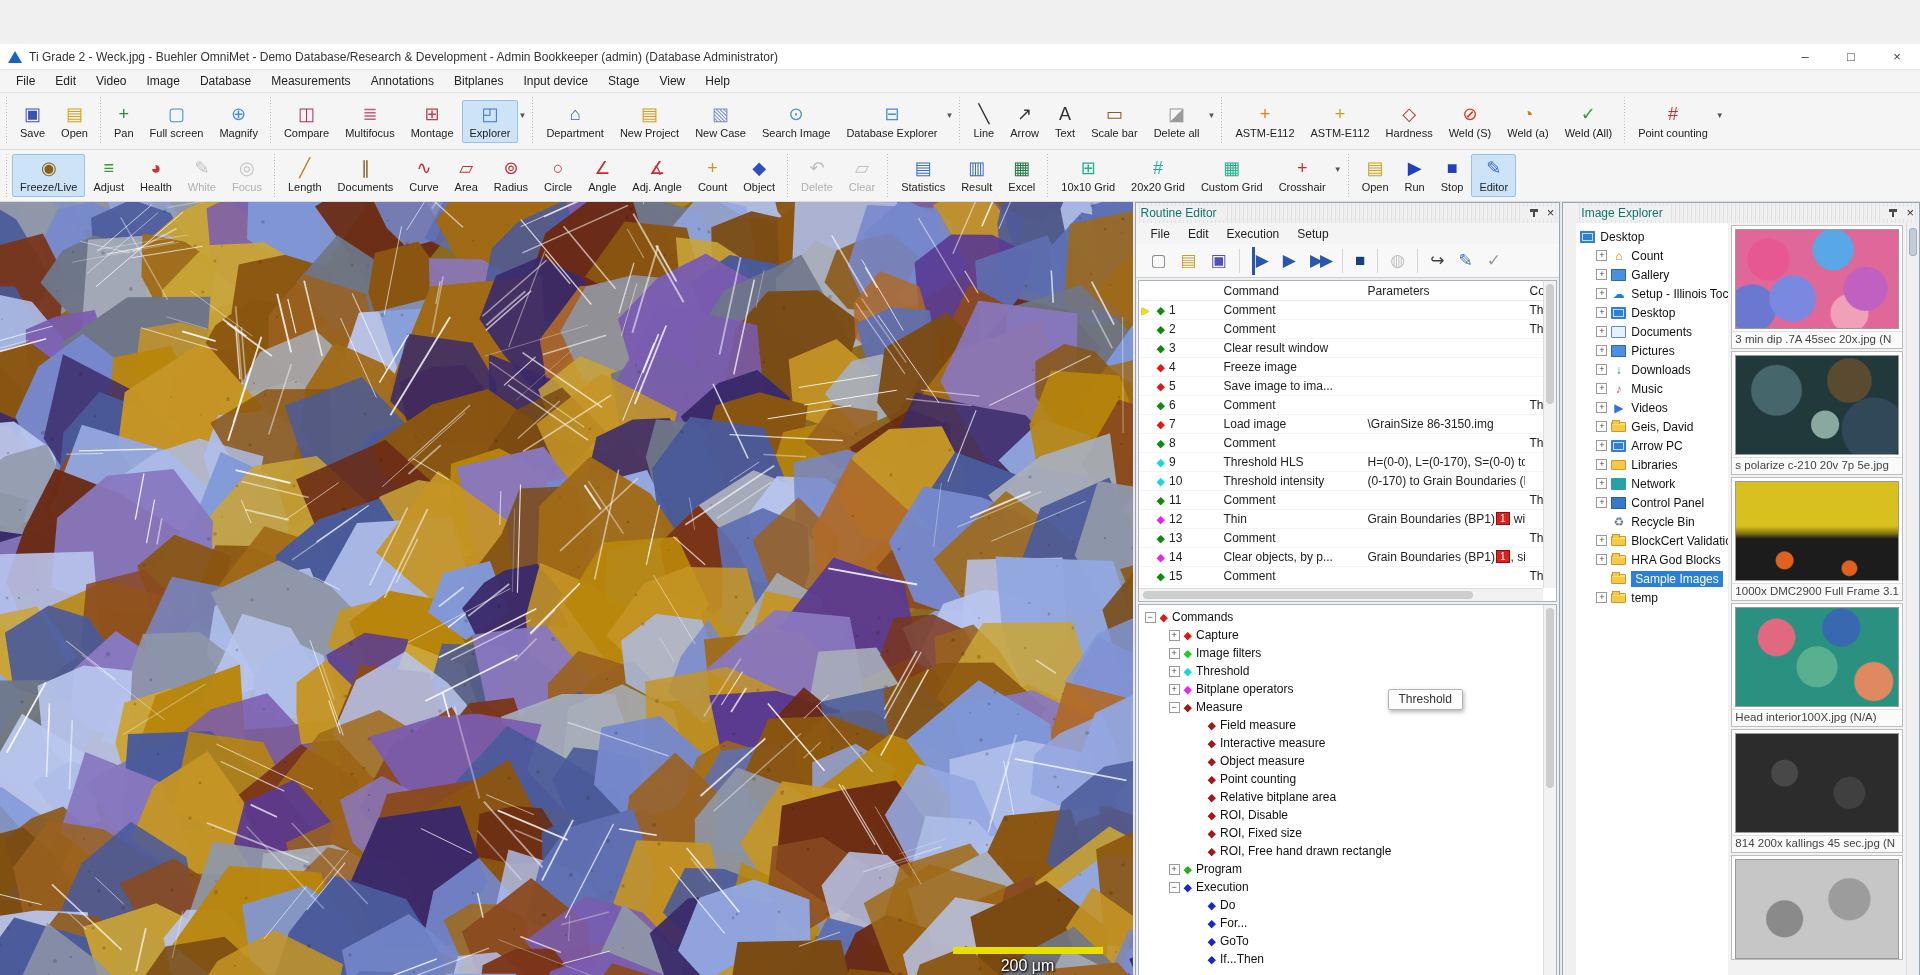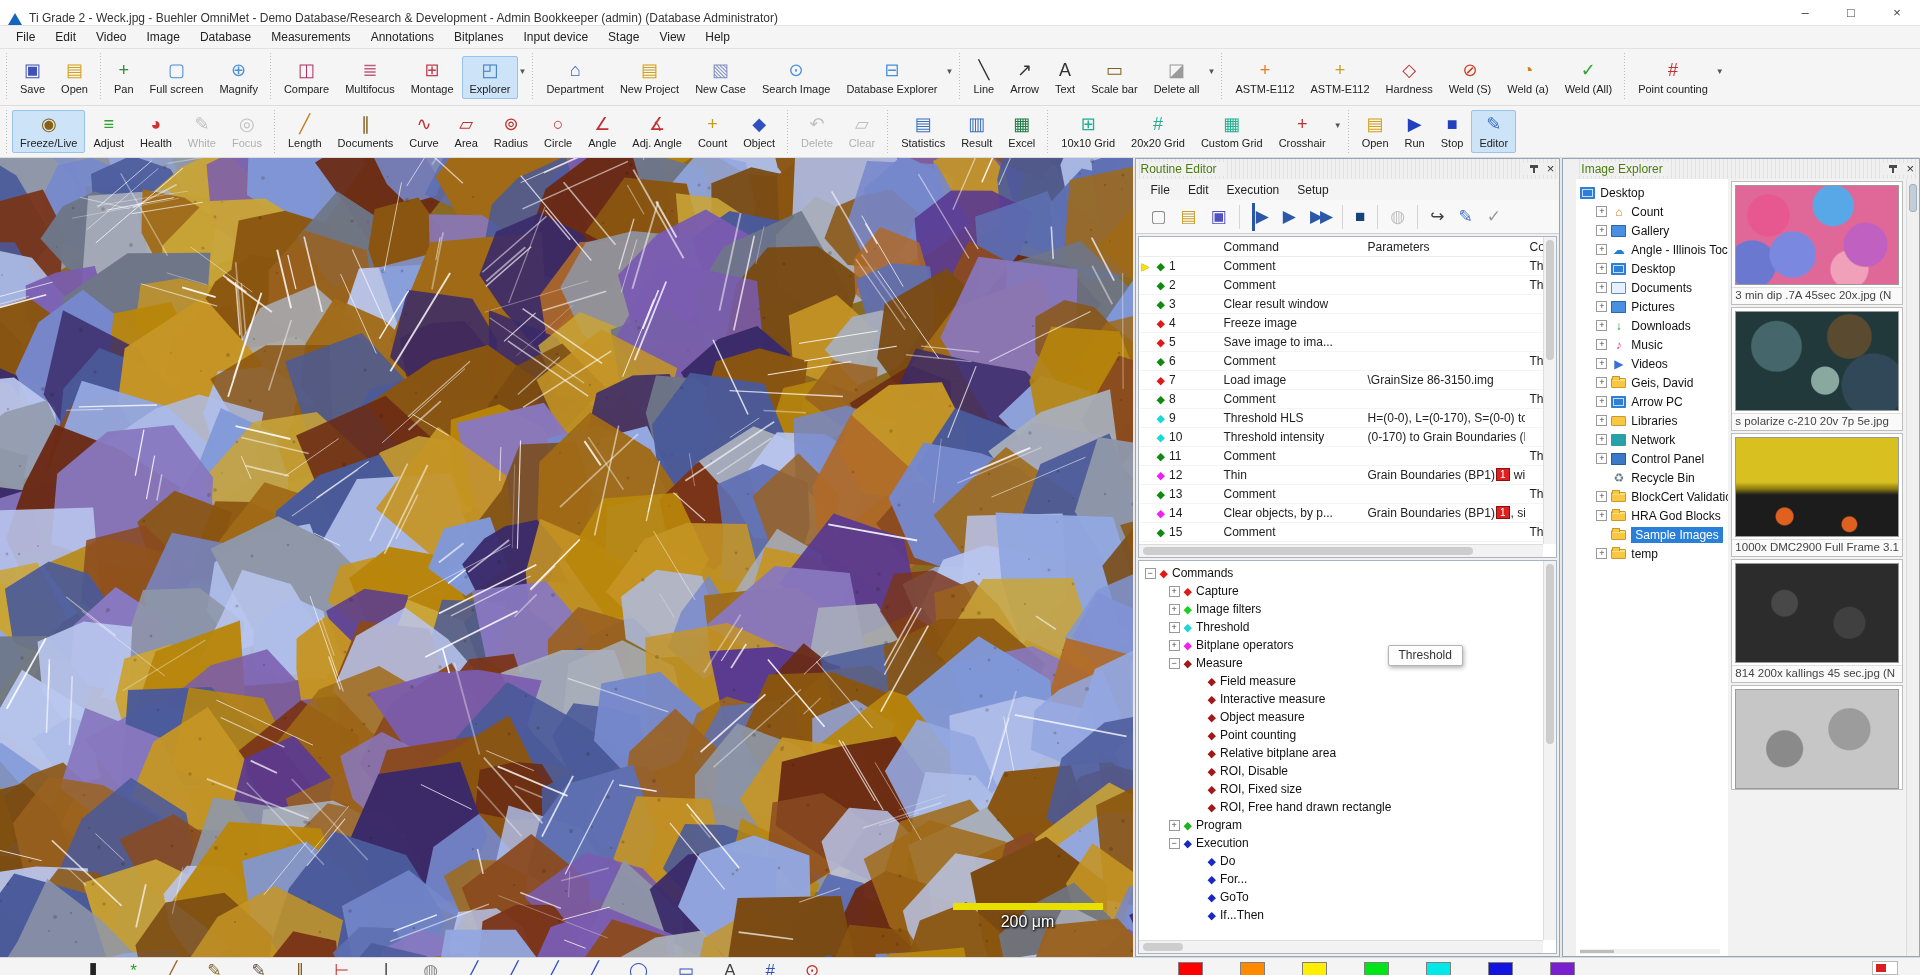--- a/index.html
+++ b/index.html
@@ -1,20 +1,20 @@
 <!DOCTYPE html>
 <html><head>
 <meta charset="utf-8">
 <style>
   html,body{margin:0;padding:0;width:1920px;height:975px;overflow:hidden;
     font-family:"Liberation Sans",sans-serif;font-size:12px;background:#f0f0f0;color:#222;}
   *{box-sizing:border-box;}
 
   
-  .titlebar{height:26px;background:#ffffff;display:flex;align-items:flex-end;padding-left:8px;border-bottom:1px solid #e4e4e4;}
+  .titlebar{height:26px;background:#ffffff;display:flex;align-items:center;padding-left:8px;border-bottom:1px solid #e4e4e4;margin-top:44px;}
   .app-logo{width:0;height:0;border-left:7px solid transparent;border-right:7px solid transparent;border-bottom:12px solid #1565c0;margin-right:7px;}
   .title-text{font-size:12px;color:#333;white-space:nowrap;}
   .win-controls{margin-left:auto;display:flex;height:26px;}
   .win-btn{width:46px;display:flex;align-items:center;justify-content:center;color:#444;font-size:13px;}
   .menubar{height:23px;background:#f5f5f6;display:flex;align-items:center;padding-left:6px;border-bottom:1px solid #e2e2e2;}
   .menu-item{padding:3px 10px;color:#222;white-space:nowrap;}
 
   
   .toolbar{background:#f5f5f5;display:flex;align-items:center;border-bottom:1px solid #dcdcdc;padding-left:2px;}
   #tb1{height:57px;} #tb2{height:52px;}
@@ -35,21 +35,21 @@
   .scalebar{position:absolute;right:30px;bottom:26px;text-align:center;}
   .scalebar .bar{width:150px;height:7px;background:#e8e000;margin:0 auto 3px;}
   .scalebar .sb-label{color:#fff;font-size:16px;text-shadow:0 0 3px #000,1px 1px 2px #000;font-family:"Liberation Sans",sans-serif;}
 
   
   .panel{border:1px solid #96a6ba;background:#f0f0f0;display:flex;flex-direction:column;}
   .routine-panel{width:432px;margin-left:2px;position:relative;}
   .explorer-panel{flex:1;margin-left:2px;padding-left:13px;}
   .panel-header{height:20px;display:flex;align-items:center;padding:0 5px;background:
      repeating-linear-gradient(90deg,#f0f0f0 0 3px,#e2e2e2 3px 4px);}
-  .panel-title{color:#4d7c0f;font-size:12px;background:#f0f0f0;padding-right:8px;white-space:nowrap;}
+  .panel-title{color:#0f766e;font-size:12px;background:#f0f0f0;padding-right:8px;white-space:nowrap;}
   .panel-hbtns{margin-left:auto;display:flex;align-items:center;gap:8px;background:#f0f0f0;padding-left:6px;}
   .pin{position:relative;width:10px;height:11px;}
   .pin::before{content:'';position:absolute;left:4px;top:1px;width:2px;height:8px;background:#4a4a4a;}
   .pin::after{content:'';position:absolute;left:1px;top:1px;width:8px;height:3px;background:#4a4a4a;}
   .x-btn{font-size:13px;color:#333;line-height:12px;}
 
   .routine-menu{height:21px;display:flex;align-items:center;padding-left:6px;background:#f4f4f4;}
   .routine-menu span{padding:2px 9px;}
   .routine-toolbar{height:34px;display:flex;align-items:center;background:#f8f8f8;border-bottom:1px solid #cfcfcf;padding:0 8px;}
   .rtb-ic{font-size:17px;margin:0 7px;line-height:28px;}
@@ -1624,21 +1624,21 @@
             <span class="tree-label">Count</span>
           </div>
           <div class="ex-item" style="padding-left: 16px;">
             <span class="expbox">+</span>
             <span class="ti gallery-icon"></span>
             <span class="tree-label">Gallery</span>
           </div>
           <div class="ex-item" style="padding-left: 16px;">
             <span class="expbox">+</span>
             <span class="ti onedrive-icon" style="color: rgb(31, 127, 212);">☁</span>
-            <span class="tree-label">Angle - Illinois Toc</span>
+            <span class="tree-label">Setup - Illinois Toc</span>
           </div>
           <div class="ex-item" style="padding-left: 16px;">
             <span class="expbox">+</span>
             <span class="ti desktop-folder-icon"></span>
             <span class="tree-label">Desktop</span>
           </div>
           <div class="ex-item" style="padding-left: 16px;">
             <span class="expbox">+</span>
             <span class="ti documents-icon"></span>
             <span class="tree-label">Documents</span>
@@ -1722,20 +1722,24 @@
             <div class="thumb-img t1"></div>
             <div class="thumb-label">3 min dip .7A 45sec 20x.jpg (N</div>
           </div>
           <div class="thumb-tile">
             <div class="thumb-img t2"></div>
             <div class="thumb-label">s polarize c-210 20v 7p 5e.jpg</div>
           </div>
           <div class="thumb-tile">
             <div class="thumb-img t4"></div>
             <div class="thumb-label">1000x DMC2900 Full Frame 3.1</div>
+          </div>
+          <div class="thumb-tile">
+            <div class="thumb-img t5"></div>
+            <div class="thumb-label">Head interior100X.jpg (N/A)</div>
           </div>
           <div class="thumb-tile">
             <div class="thumb-img t6"></div>
             <div class="thumb-label">814 200x kallings 45 sec.jpg (N</div>
           </div>
           <div class="thumb-tile">
             <div class="thumb-img t7"></div>
           </div>
         </div>
       <div class="ex-scroll">

